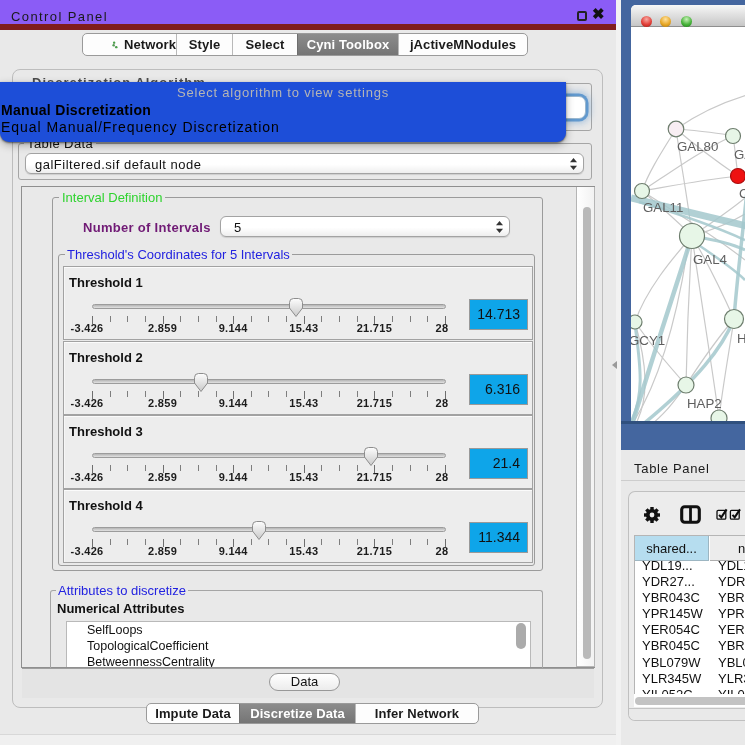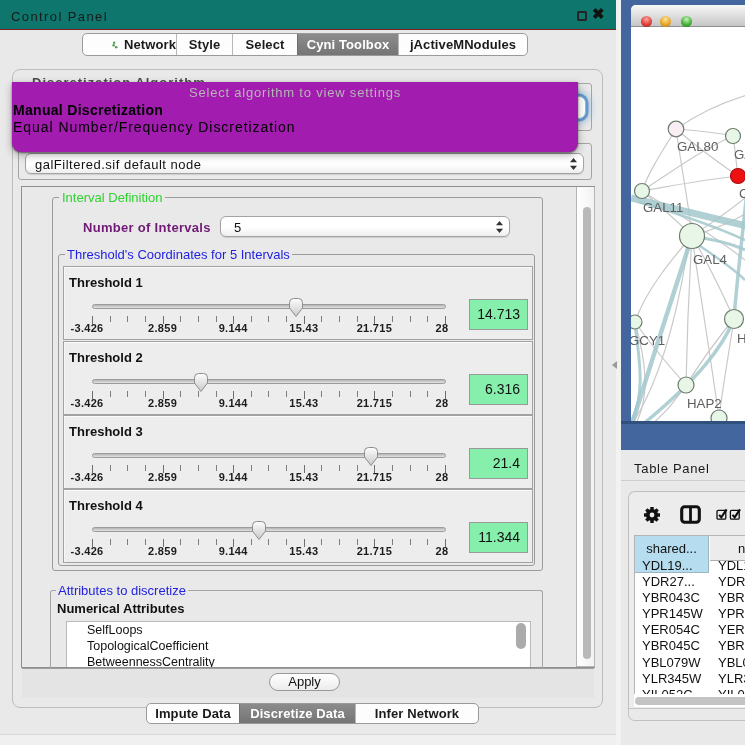--- a/index.html
+++ b/index.html
@@ -12,29 +12,29 @@
   .thblock { position:absolute; left:63px; width:470px; height:74px; background:#ededed; border:1px solid #a2a2a2; box-shadow:inset 0 1px 0 #fbfbfb, inset 1px 0 0 #f6f6f6; }
   .thblock .tl { position:absolute; left:5px; top:8px; font-size:13px; font-weight:bold; color:#111; }
   .track { position:absolute; left:28px; top:37px; width:354px; height:5px; border-radius:3px; border:1px solid #9c9c9c; background:linear-gradient(#b5b5b5,#e2e2e2); }
   .ticks { position:absolute; left:28px; top:49px; width:355px; height:8px;
      background:
        repeating-linear-gradient(90deg,#6e6e6e 0 1px,transparent 1px 70.6px) 0 0/355px 8px no-repeat,
        repeating-linear-gradient(90deg,#7e7e7e 0 1px,transparent 1px 17.65px) 0 0/355px 6px no-repeat; }
   .slabels { position:absolute; left:0; top:55px; width:100%; height:12px; font-size:11px; font-weight:bold; letter-spacing:0.3px; color:#1c1c1c; }
   .slabels span { position:absolute; transform:translateX(-50%); }
   .thumb { position:absolute; top:30px; width:16px; height:21px; }
-  .valbox { position:absolute; left:405px; top:32px; width:59px; height:31px; background:#86efac; border:1px solid #999; font-size:14px; color:#111; text-align:right; line-height:29px; padding-right:7px; }
+  .valbox { position:absolute; left:405px; top:32px; width:59px; height:31px; background:#0ea5e9; border:1px solid #999; font-size:14px; color:#111; text-align:right; line-height:29px; padding-right:7px; }
   .seg { position:absolute; display:flex; background:#fdfdfd; border:1px solid #9a9a9a; border-radius:5px; overflow:hidden; font-size:13px; font-weight:bold; letter-spacing:0.1px; color:#1a1a1a; }
   .seg > div { border-left:1px solid #b9b9b9; white-space:nowrap; display:flex; align-items:center; justify-content:center; }
   .seg > div:first-child { border-left:none; }
   .seg > div.sel { background:linear-gradient(#8c8c8c,#757575); color:#fff; border-left-color:#6e6e6e; }
 </style></head>
 <body>
 
-<div class="abs" style="left:0;top:0;width:616px;height:30px;background:#0f766e;border-bottom:1px solid #7f1d1d;">
+<div class="abs" style="left:0;top:0;width:616px;height:30px;background:#8b5cf6;border-bottom:6px solid #7f1d1d;">
   <div class="abs" style="left:11px;top:9px;font-size:13px;letter-spacing:1.4px;color:#1a1a1a;">Control Panel</div>
   <div class="abs" style="left:577px;top:11px;width:10px;height:10px;border:2px solid #222;border-radius:2px;"></div>
   <div class="abs" style="left:592px;top:5px;font-size:15px;font-weight:bold;color:#111;">✖</div>
 </div>
 
 <div class="abs" style="left:12px;top:69px;width:591px;height:639px;background:#e9e9e9;border:1px solid #bdbdbd;border-radius:8px;"></div>
 
 <div class="grp" style="left:18px;top:83px;width:574px;height:48px;"></div>
 <div class="abs" style="left:29px;top:75px;font-size:13px;font-weight:bold;letter-spacing:1px;color:#4c4c4c;background:#e9e9e9;padding:0 3px;">Discretization Algorithm</div>
 <div class="abs" style="left:25px;top:96px;width:561px;height:23px;border-radius:7px;background:#fff;border:1px solid #9ab7cf;box-shadow:0 0 0 2.5px rgba(84,144,203,0.85), 0 0 7px 4px rgba(84,144,203,0.45);"></div>
@@ -146,45 +146,45 @@
 
 <div class="grp" style="left:50px;top:590px;width:493px;height:85px;border-bottom:none;border-radius:3px 3px 0 0;"></div>
 <div class="abs" style="left:56px;top:583px;font-size:13px;color:#2222e0;background:#e9e9e9;padding:0 2px;">Attributes to discretize</div>
 <div class="abs" style="left:57px;top:601px;font-size:13px;font-weight:bold;color:#111;">Numerical Attributes</div>
 <div class="abs" style="left:66px;top:621px;width:465px;height:46px;background:#fff;border:1px solid #b9b9b9;border-bottom:none;overflow:hidden;">
   <div style="position:absolute;left:20px;top:0px;font-size:12.5px;color:#111;line-height:16.1px;">SelfLoops<br>TopologicalCoefficient<br>BetweennessCentrality</div>
   <div style="position:absolute;right:4px;top:1px;width:10px;height:26px;background:#ababab;border-radius:5px;"></div>
 </div>
 
 <div class="abs" style="left:22px;top:668px;width:572px;height:30px;background:#e4e4e4;border-top:1px solid #9f9f9f;"></div>
-<div class="abs" style="left:269px;top:673px;width:71px;height:18px;background:linear-gradient(#ffffff,#ececec);border:1px solid #989898;border-radius:9px;font-size:13px;color:#111;text-align:center;line-height:16px;">Apply</div>
+<div class="abs" style="left:269px;top:673px;width:71px;height:18px;background:linear-gradient(#ffffff,#ececec);border:1px solid #989898;border-radius:9px;font-size:13px;color:#111;text-align:center;line-height:16px;">Data</div>
 
 <div class="seg" style="left:146px;top:703px;height:21px;">
   <div style="width:92px;">Impute Data</div>
   <div class="sel" style="width:116px;">Discretize Data</div>
   <div style="width:123px;">Infer Network</div>
 </div>
 
 <div class="seg" style="left:82px;top:33px;height:23px;">
   <div style="width:93px;padding-left:29px;"><svg width="13" height="14" viewBox="0 0 13 14" style="margin-right:5px;">
         <circle cx="4" cy="2.6" r="2.2" fill="#44a344"></circle>
         <circle cx="3" cy="7.4" r="2.2" fill="#44a344"></circle>
         <circle cx="8" cy="11" r="2.2" fill="#44a344"></circle>
         <path d="M4 3 L3 7.4 L8 11" stroke="#888" stroke-width="1" fill="none"></path>
       </svg>Network</div>
   <div style="width:56px;">Style</div>
   <div style="width:65px;">Select</div>
   <div class="sel" style="width:101px;">Cyni Toolbox</div>
   <div style="width:129px;">jActiveMNodules</div>
 </div>
 
-<div class="abs" style="left:12px;top:82px;width:566px;height:70px;background:#a21caf;border-radius:0 0 9px 9px;box-shadow:0 1px 2px rgba(0,0,0,0.5), 0 3px 8px rgba(0,0,0,0.3);">
+<div class="abs" style="left:0;top:82px;width:566px;height:60px;background:#1d4ed8;border-radius:0 0 9px 9px;box-shadow:0 1px 2px rgba(0,0,0,0.5), 0 3px 8px rgba(0,0,0,0.3);">
   <div class="abs" style="left:0;top:3px;width:100%;text-align:center;font-size:13px;letter-spacing:0.8px;color:#b5b5b5;">Select algorithm to view settings</div>
   <div class="abs" style="left:1px;top:20px;font-size:14px;font-weight:bold;letter-spacing:0.3px;color:#000;">Manual Discretization</div>
-  <div class="abs" style="left:1px;top:37px;font-size:14px;letter-spacing:0.95px;color:#000;">Equal Number/Frequency Discretization</div>
+  <div class="abs" style="left:1px;top:37px;font-size:14px;letter-spacing:0.95px;color:#000;">Equal Manual/Frequency Discretization</div>
 </div>
 
 <div class="abs" style="left:616px;top:0;width:5px;height:745px;background:#f2f2f2;"></div>
 
 <div class="abs" style="left:612px;top:361px;width:0;height:0;border-top:4px solid transparent;border-bottom:4px solid transparent;border-right:5px solid #9a9a9a;"></div>
 
 <div class="abs" style="left:621px;top:0;width:124px;height:450px;background:#44669f;"></div>
 <div class="abs" style="left:631px;top:5px;width:114px;height:416px;border-radius:5px 0 0 0;overflow:hidden;background:#fff;">
   <div style="position:absolute;left:0;top:0;width:100%;height:22px;background:linear-gradient(#f7f7f7,#c6c6c6);border-bottom:1px solid #8f8f8f;"></div>
   <div style="position:absolute;left:10px;top:11px;width:11px;height:11px;border-radius:50%;background:radial-gradient(circle at 50% 30%, #f8aaa3, #e3413a 55%, #a01d14);"></div>
@@ -284,21 +284,21 @@
   <svg style="position:absolute;left:86px;top:14px;" width="26" height="15" viewBox="0 0 26 15">
       <g fill="none" stroke="#0d0d0d">
         <rect x="2" y="4.4" width="8.8" height="8.8" rx="1.2" stroke-width="1.3"></rect>
         <rect x="15.4" y="4.4" width="8.8" height="8.8" rx="1.2" stroke-width="1.3"></rect>
         <path d="M4.1 8.9 L6.3 11.4 L11.6 3.4" stroke-width="2.1"></path>
         <path d="M17.5 8.9 L19.7 11.4 L25 3.4" stroke-width="2.1"></path>
       </g>
     </svg>
 
   <div style="position:absolute;left:5px;top:43px;width:112px;height:159px;background:#fff;border-top:1px solid #b5b5b5;border-left:1px solid #b5b5b5;font-size:13px;color:#111;overflow:hidden;">
-    <div style="position:absolute;left:0;top:0;width:74px;height:37px;background:#b6ddef;border-right:1px solid #9db6c2;border-bottom:1px solid #9db6c2;text-align:center;line-height:25px;">shared...</div>
+    <div style="position:absolute;left:0;top:0;width:74px;height:25px;background:#b6ddef;border-right:1px solid #9db6c2;border-bottom:1px solid #9db6c2;text-align:center;line-height:25px;">shared...</div>
     <div style="position:absolute;left:75px;top:0;width:40px;height:25px;background:#ececec;border-bottom:1px solid #adadad;padding-left:28px;line-height:25px;">na</div>
     <div style="position:absolute;left:7px;top:22px;line-height:16.1px;white-space:pre;">YDL19...
 YDR27...
 YBR043C
 YPR145W
 YER054C
 YBR045C
 YBL079W
 YLR345W
 YIL052C</div>

